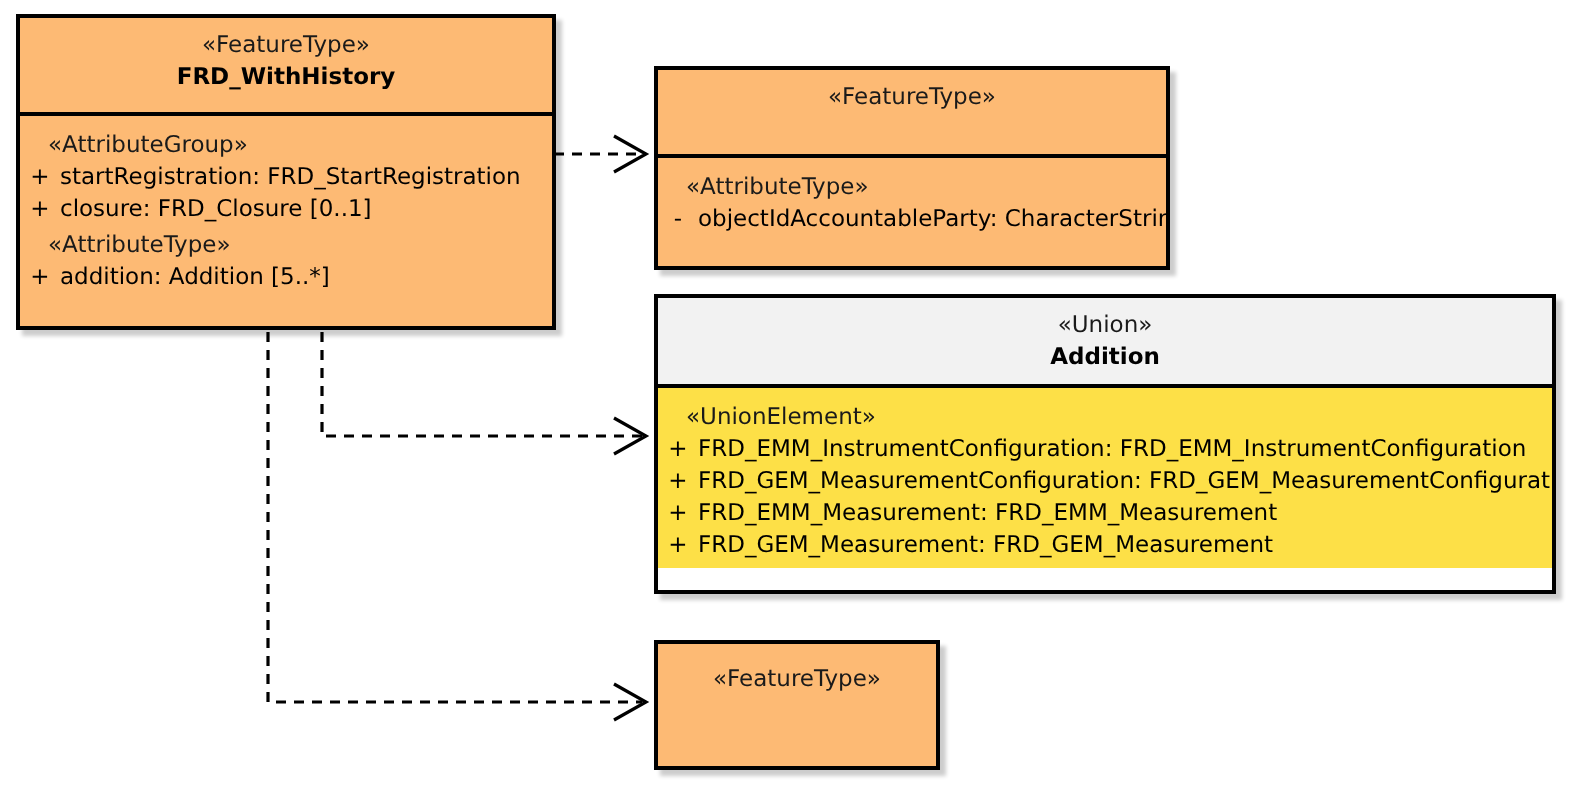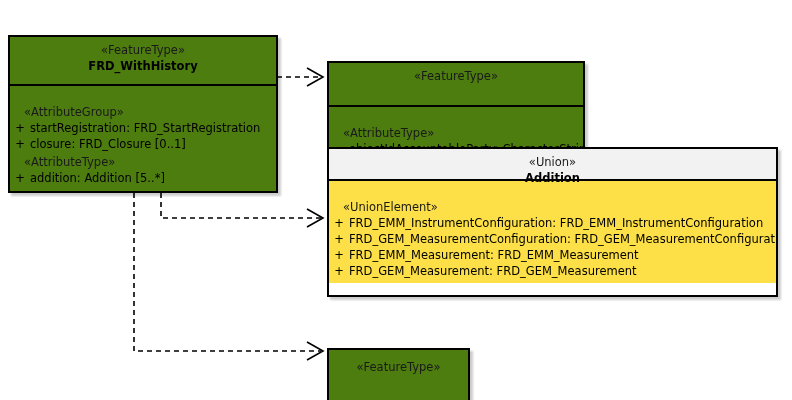--- a/index.html
+++ b/index.html
@@ -23,21 +23,21 @@
     height: 400px;
     pointer-events: none;
   }
   .uml-class {
     position: absolute;
     box-sizing: border-box;
     border: 2px solid #000000;
     box-shadow: 3px 3px 2px rgba(0,0,0,0.20);
     overflow: hidden;
   }
-  .uml-class.cyan { background: #4d7c0f; margin-top: 28px; }
+  .uml-class.cyan { background: #fdba74; }
   .uml-class.plain { background: #ffffff; }
 
   .header {
     box-sizing: border-box;
     text-align: center;
     padding-top: 6px;
     padding-bottom: 5px;
   }
   .header.divided { border-bottom: 2px solid #000000; }
   .header.plain-bg { background: #f2f2f2; }
@@ -52,21 +52,21 @@
     font-size: 11.5px;
     font-weight: bold;
     color: #000000;
     line-height: 16px;
     white-space: nowrap;
   }
   .classname.underlined { }
 
   .compartment {
     box-sizing: border-box;
-    padding-top: 18px;
+    padding-top: 6px;
     padding-bottom: 4px;
   }
   .compartment.gray { background: #fde047; }
 
   .grp-stereotype {
     font-size: 11.5px;
     color: #1a1a1a;
     line-height: 16px;
     padding-left: 14px;
     white-space: nowrap;
@@ -144,21 +144,21 @@
     <div class="compartment">
       <div class="grp-stereotype">«AttributeType»</div>
       <div class="attr-row">
         <span class="attr-vis">-</span>
         <span class="attr-text">objectIdAccountableParty: CharacterString</span>
       </div>
     </div>
   </div>
 
   <div class="uml-class plain" style="left:327px; top:147px; width:451px; height:150px;">
-    <div class="header divided plain-bg" style="height:32px;">
+    <div class="header divided plain-bg" style="height:45px;">
       <div class="stereotype">«Union»</div>
       <div class="classname underlined">Addition</div>
     </div>
     <div class="compartment gray">
       <div class="grp-stereotype">«UnionElement»</div>
       <div class="attr-row">
         <span class="attr-vis">+</span>
         <span class="attr-text">FRD_EMM_InstrumentConfiguration: FRD_EMM_InstrumentConfiguration</span>
       </div>
       <div class="attr-row">

